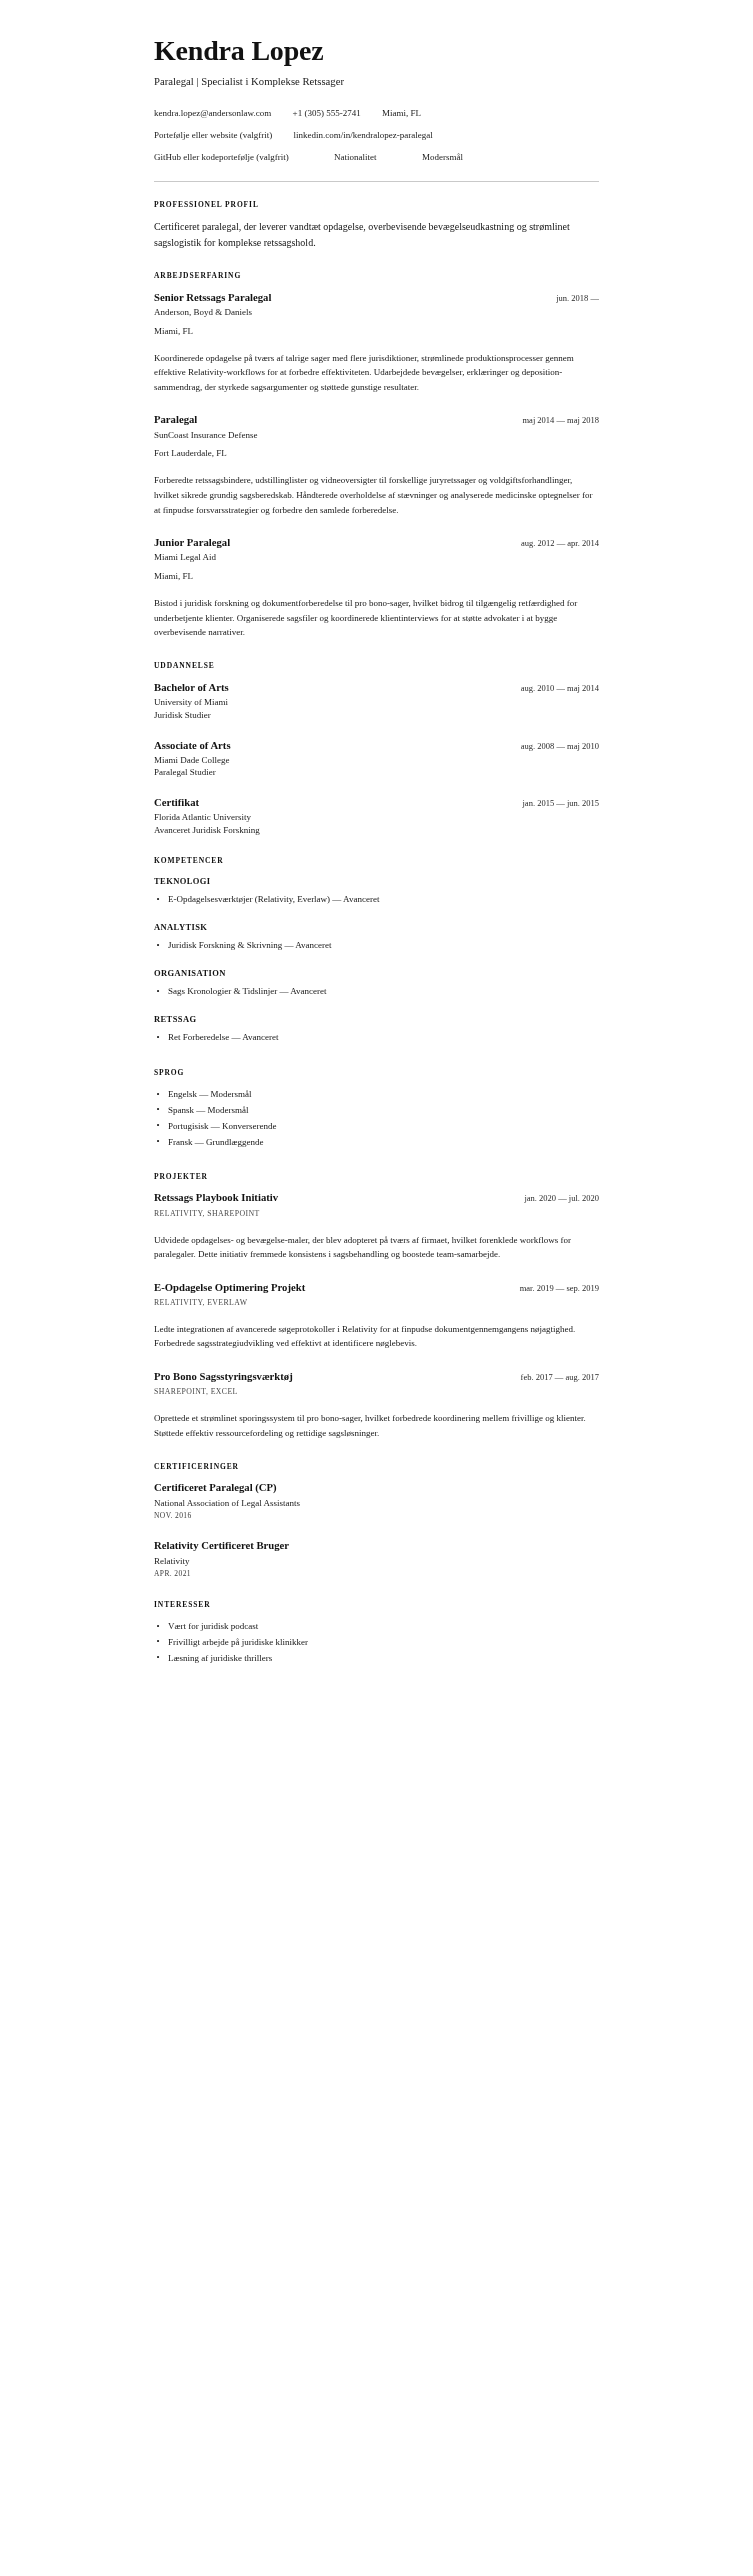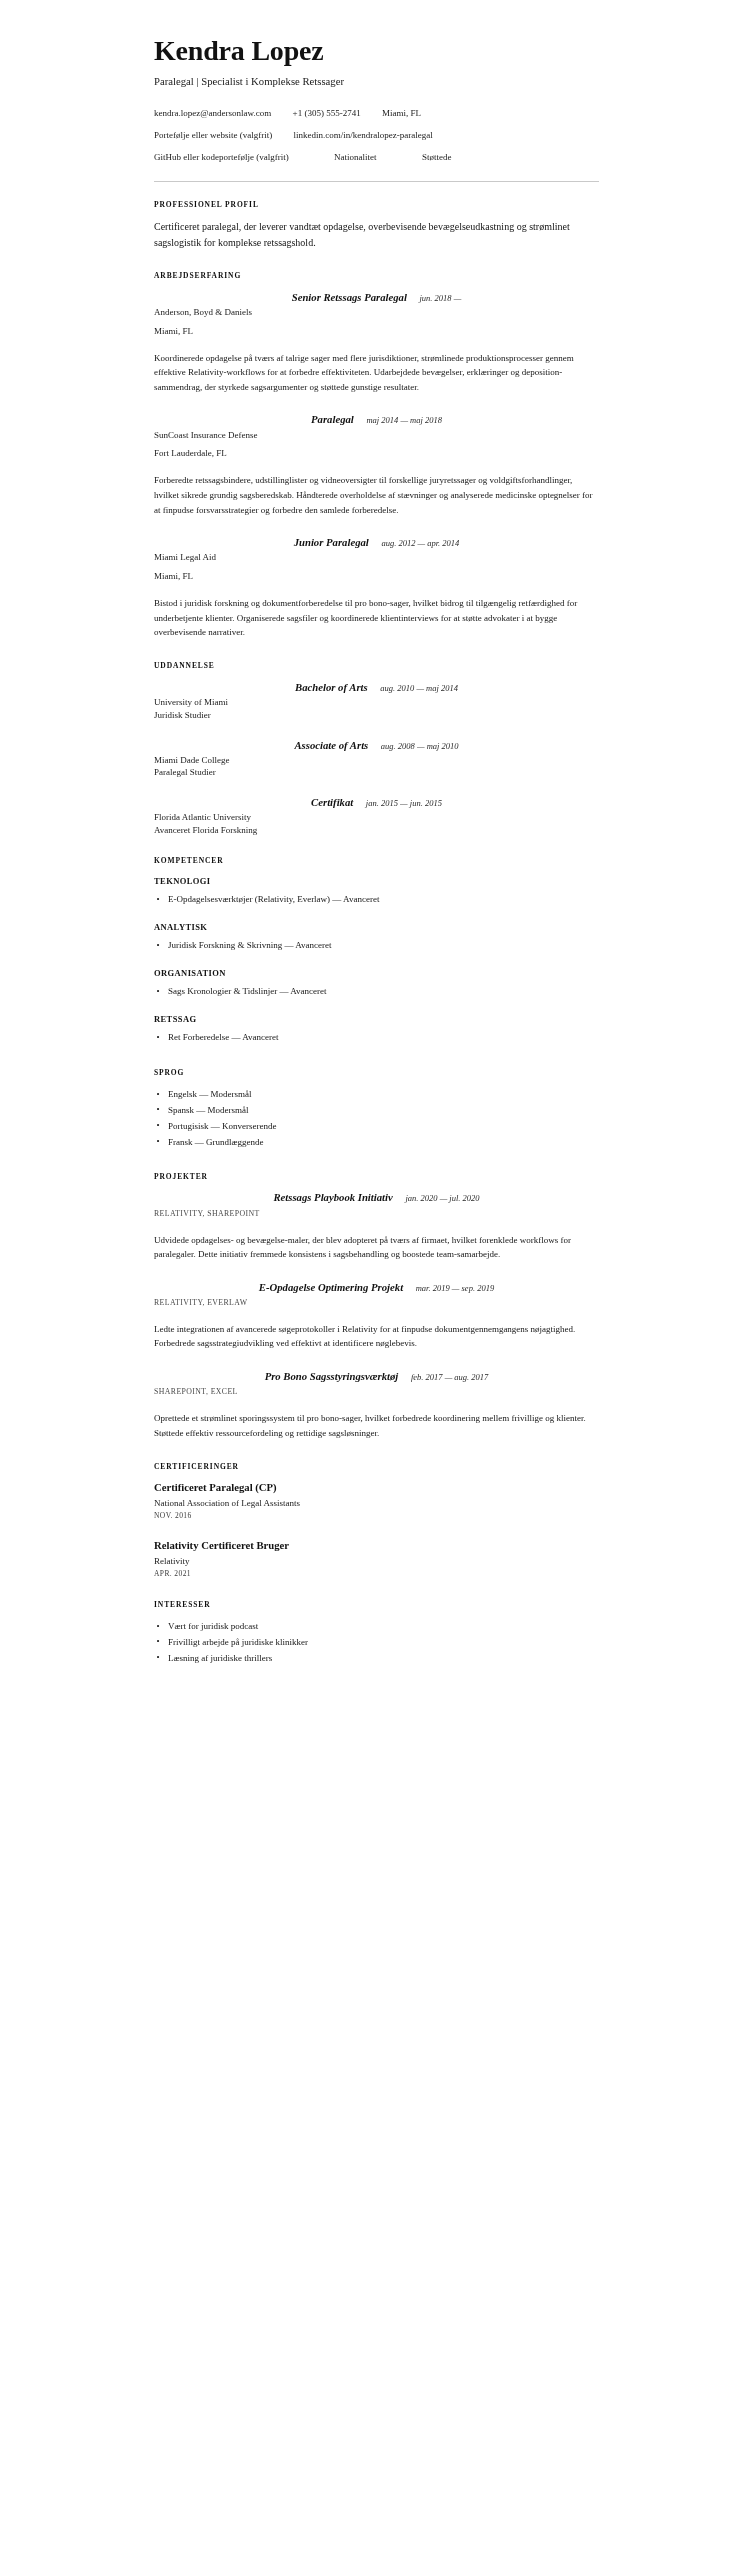--- a/index.html
+++ b/index.html
@@ -73,24 +73,23 @@
     line-height: 1.52;
     margin: 0;
     color: #141414;
   }
 
   
   .entry { margin-bottom: 19px; }
   .entry:last-child { margin-bottom: 0; }
   .entry-head {
     display: flex;
-    justify-content: center;
+    justify-content: space-between;
     align-items: baseline;
     gap: 12.6px;
-    font-style: italic;
   }
   .entry-title {
     font-size: 10.7px;
     font-weight: 700;
     margin: 0;
     line-height: 1.25;
   }
   .entry-dates {
     font-size: 8.5px;
     color: #2a2a2a;
@@ -179,21 +178,21 @@
         <span class="contact-item">+1 (305) 555-2741</span>
         <span class="contact-item">Miami, FL</span>
       </div>
       <div class="contact-row">
         <span class="contact-item">Portefølje eller website (valgfrit)</span>
         <span class="contact-item">linkedin.com/in/kendralopez-paralegal</span>
       </div>
       <div class="contact-row">
         <span class="contact-item">GitHub eller kodeportefølje (valgfrit)</span>
         <span class="contact-item">Nationalitet</span>
-        <span class="contact-item">Støttede</span>
+        <span class="contact-item">Modersmål</span>
       </div>
     </div>
     <hr class="rule">
   </header>
 
   <section class="section">
     <h2 class="section-title">PROFESSIONEL PROFIL</h2>
     <p class="summary-text">Certificeret paralegal, der leverer vandtæt opdagelse, overbevisende bevægelseudkastning og strømlinet sagslogistik for komplekse retssagshold.</p>
   </section>
 
@@ -251,21 +250,21 @@
       <p class="entry-org">Miami Dade College</p>
       <p class="entry-sub">Paralegal Studier</p>
     </div>
 
     <div class="entry">
       <div class="entry-head">
         <h3 class="entry-title">Certifikat</h3>
         <span class="entry-dates">jan. 2015 — jun. 2015</span>
       </div>
       <p class="entry-org">Florida Atlantic University</p>
-      <p class="entry-sub">Avanceret Florida Forskning</p>
+      <p class="entry-sub">Avanceret Juridisk Forskning</p>
     </div>
   </section>
 
   <section class="section">
     <h2 class="section-title">KOMPETENCER</h2>
 
     <div class="skill-group">
       <h3 class="skill-group-title">TEKNOLOGI</h3>
       <ul class="bullets">
         <li>E-Opdagelsesværktøjer (Relativity, Everlaw) — Avanceret</li>

